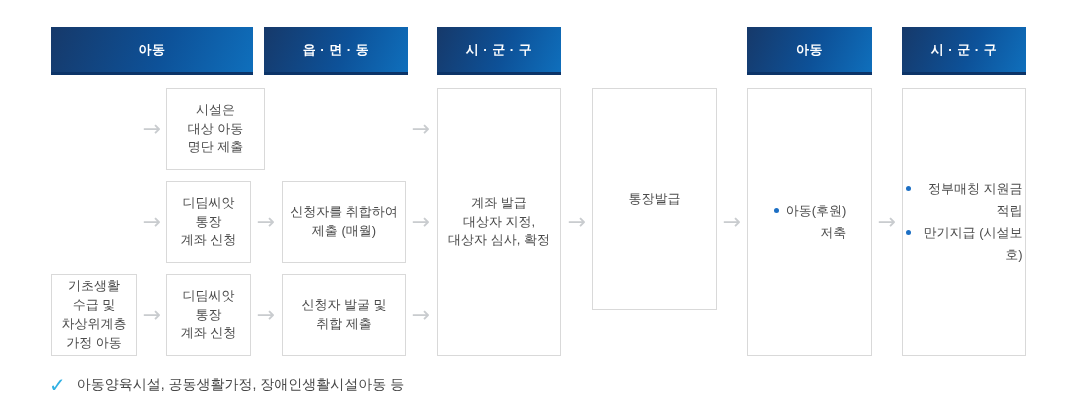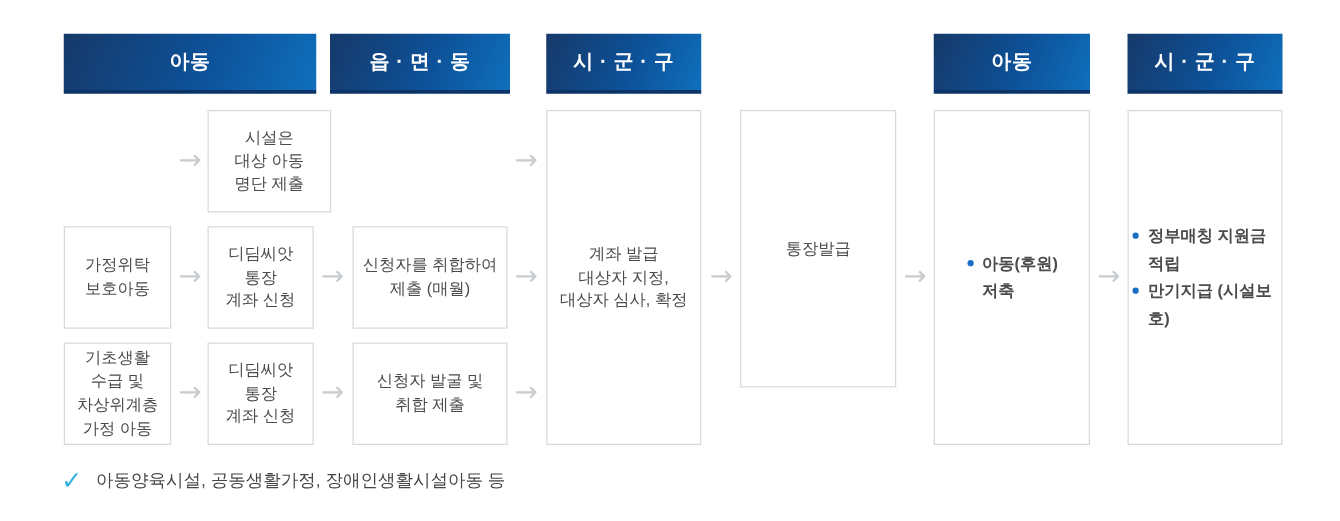--- a/index.html
+++ b/index.html
@@ -3,37 +3,37 @@
 <meta charset="utf-8">
 <style>
   html,body{margin:0;padding:0;background:#fff;}
   .canvas{
     position:relative;width:1072px;height:417px;background:#fff;
     font-family:"Liberation Sans",sans-serif;overflow:hidden;
   }
   .hdr{
     position:absolute;top:27px;height:48px;box-sizing:border-box;
     display:flex;align-items:center;justify-content:center;
-    color:#fff;font-size:16px;font-weight:700;letter-spacing:.5px;
+    color:#fff;font-size:13px;font-weight:700;letter-spacing:.5px;
     background:linear-gradient(112deg,#16396a 0%,#0d5198 55%,#0f6fbc 100%);
     border-bottom:3px solid #0c3468;
     text-align:right;
   }
   .box{
     position:absolute;box-sizing:border-box;border:1px solid #d9d9d9;background:#fff;
     display:flex;align-items:center;justify-content:center;text-align:center;
     color:#4b4b4b;font-size:13px;line-height:1.45;font-weight:500;
   }
   .pre{white-space:pre-line;}
   .arrow{
     position:absolute;transform:translate(-50%,-50%);
     color:#c9cccf;font-size:22px;line-height:1;font-family:"DejaVu Sans",sans-serif;
   }
   .inbox-check{color:#35b6ea;font-size:13px;margin-left:3px;font-weight:700;}
-  ul.blist{list-style:none;margin:0;padding:0;width:max-content;max-width:96%;text-align:left;font-weight:bold;}
+  ul.blist{list-style:none;margin:0;padding:0;width:max-content;max-width:96%;text-align:right;}
   ul.blist li{position:relative;padding-left:13px;line-height:1.7;white-space:pre-line;}
   ul.blist li::before{
     content:"";position:absolute;left:1px;top:8px;width:5px;height:5px;border-radius:50%;background:#1c6fc4;
   }
   .footnote{
     position:absolute;left:49px;top:375px;display:flex;align-items:center;gap:11px;
     color:#454545;font-size:14px;font-weight:500;
   }
   .footnote-check{color:#31b1e3;font-size:20px;line-height:1;}
 </style>
@@ -45,22 +45,20 @@
   <div class="hdr" style="left:51px;width:202px">아동</div>
   <div class="hdr" style="left:264px;width:144px">읍 · 면 · 동</div>
   <div class="hdr" style="left:437px;width:124px">시 · 군 · 구</div>
   <div class="hdr" style="left:747px;width:125px">아동</div>
   <div class="hdr" style="left:902px;width:124px">시 · 군 · 구</div>
 
   <div class="box pre" style="left:166px;top:88px;width:99px;height:82px">시설은
 대상 아동
 명단 제출</div>
 
-  <div class="box pre" style="left:51px;top:181px;width:86px;height:82px">가정위탁
-보호아동</div>
   <div class="box pre" style="left:166px;top:181px;width:85px;height:82px">디딤씨앗
 통장
 계좌 신청</div>
 
   <div class="box pre" style="left:51px;top:274px;width:86px;height:82px">기초생활
 수급 및
 차상위계층
 가정 아동</div>
   <div class="box pre" style="left:166px;top:274px;width:85px;height:82px">디딤씨앗
 통장

